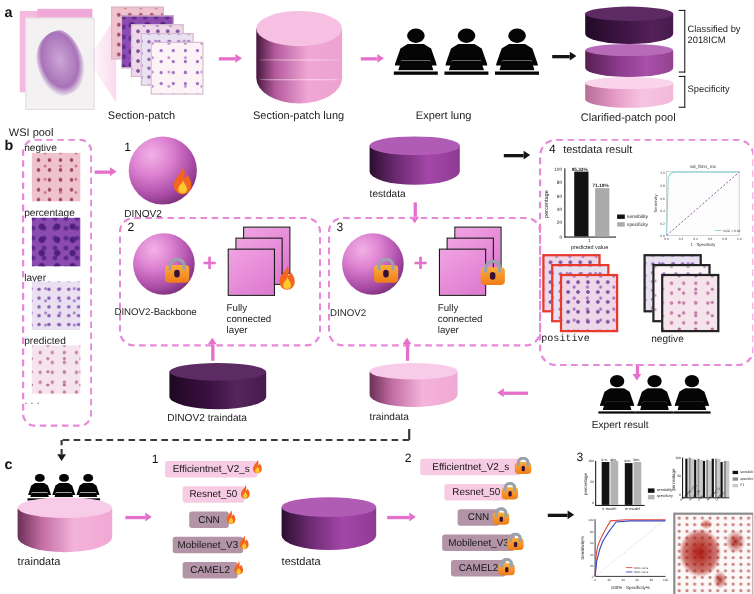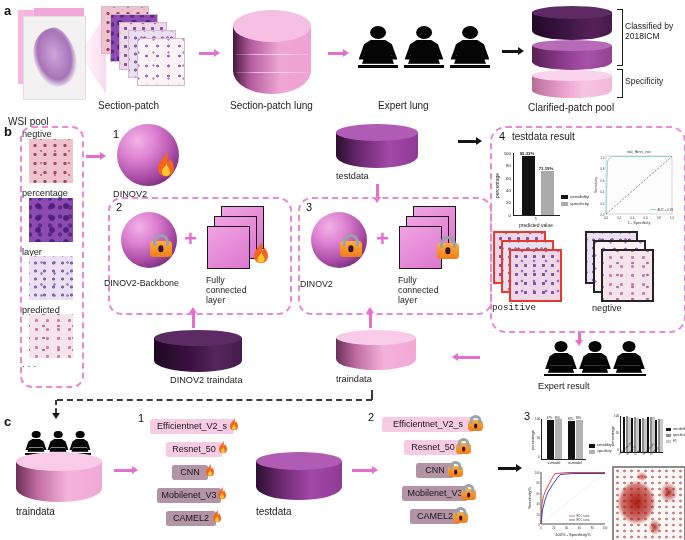--- a/index.html
+++ b/index.html
@@ -253,21 +253,21 @@
   </div>
   <i class="lock" style="left:437px;top:243px;width:22px;height:16px;"></i>
   <div class="cap" style="left:300px;top:279px;width:80px;font-size:8.8px;">DINOV2</div>
   <div class="cap" style="left:398px;top:275px;width:60px;font-size:8.8px;">Fully connected layer</div>
 
   <div class="arr-u pinkc" style="left:192px;top:313px;height:15px;"></div>
   <div class="cyl" style="left:154px;top:330px;width:88px;height:42px;--grad:linear-gradient(90deg,#1f0823,#3a1140 40%,#55265c 70%,#471b4e);--lid:#5c2b63;">
       <div class="cyl-body"></div>
       <div class="cyl-lid"></div>
     </div>
-  <div class="cap sm" style="left:170px;top:375px;width:80px;">DINOV2 traindata</div>
+  <div class="cap sm" style="left:152px;top:375px;width:80px;">DINOV2 traindata</div>
 
   <div class="arr-u pinkc" style="left:369px;top:313px;height:15px;"></div>
   <div class="cyl" style="left:336px;top:330px;width:80px;height:40px;--grad:linear-gradient(90deg,#6b2f56,#c06ca3 25%,#f4b3da 60%,#f0a8d4);--lid:#f8cce8;">
       <div class="cyl-body"></div>
       <div class="cyl-lid"></div>
     </div>
   <div class="cap sm" style="left:336px;top:374px;width:80px;">traindata</div>
 
   <div class="arr-l pinkc" style="left:458px;top:356px;width:22px;"></div>
 

